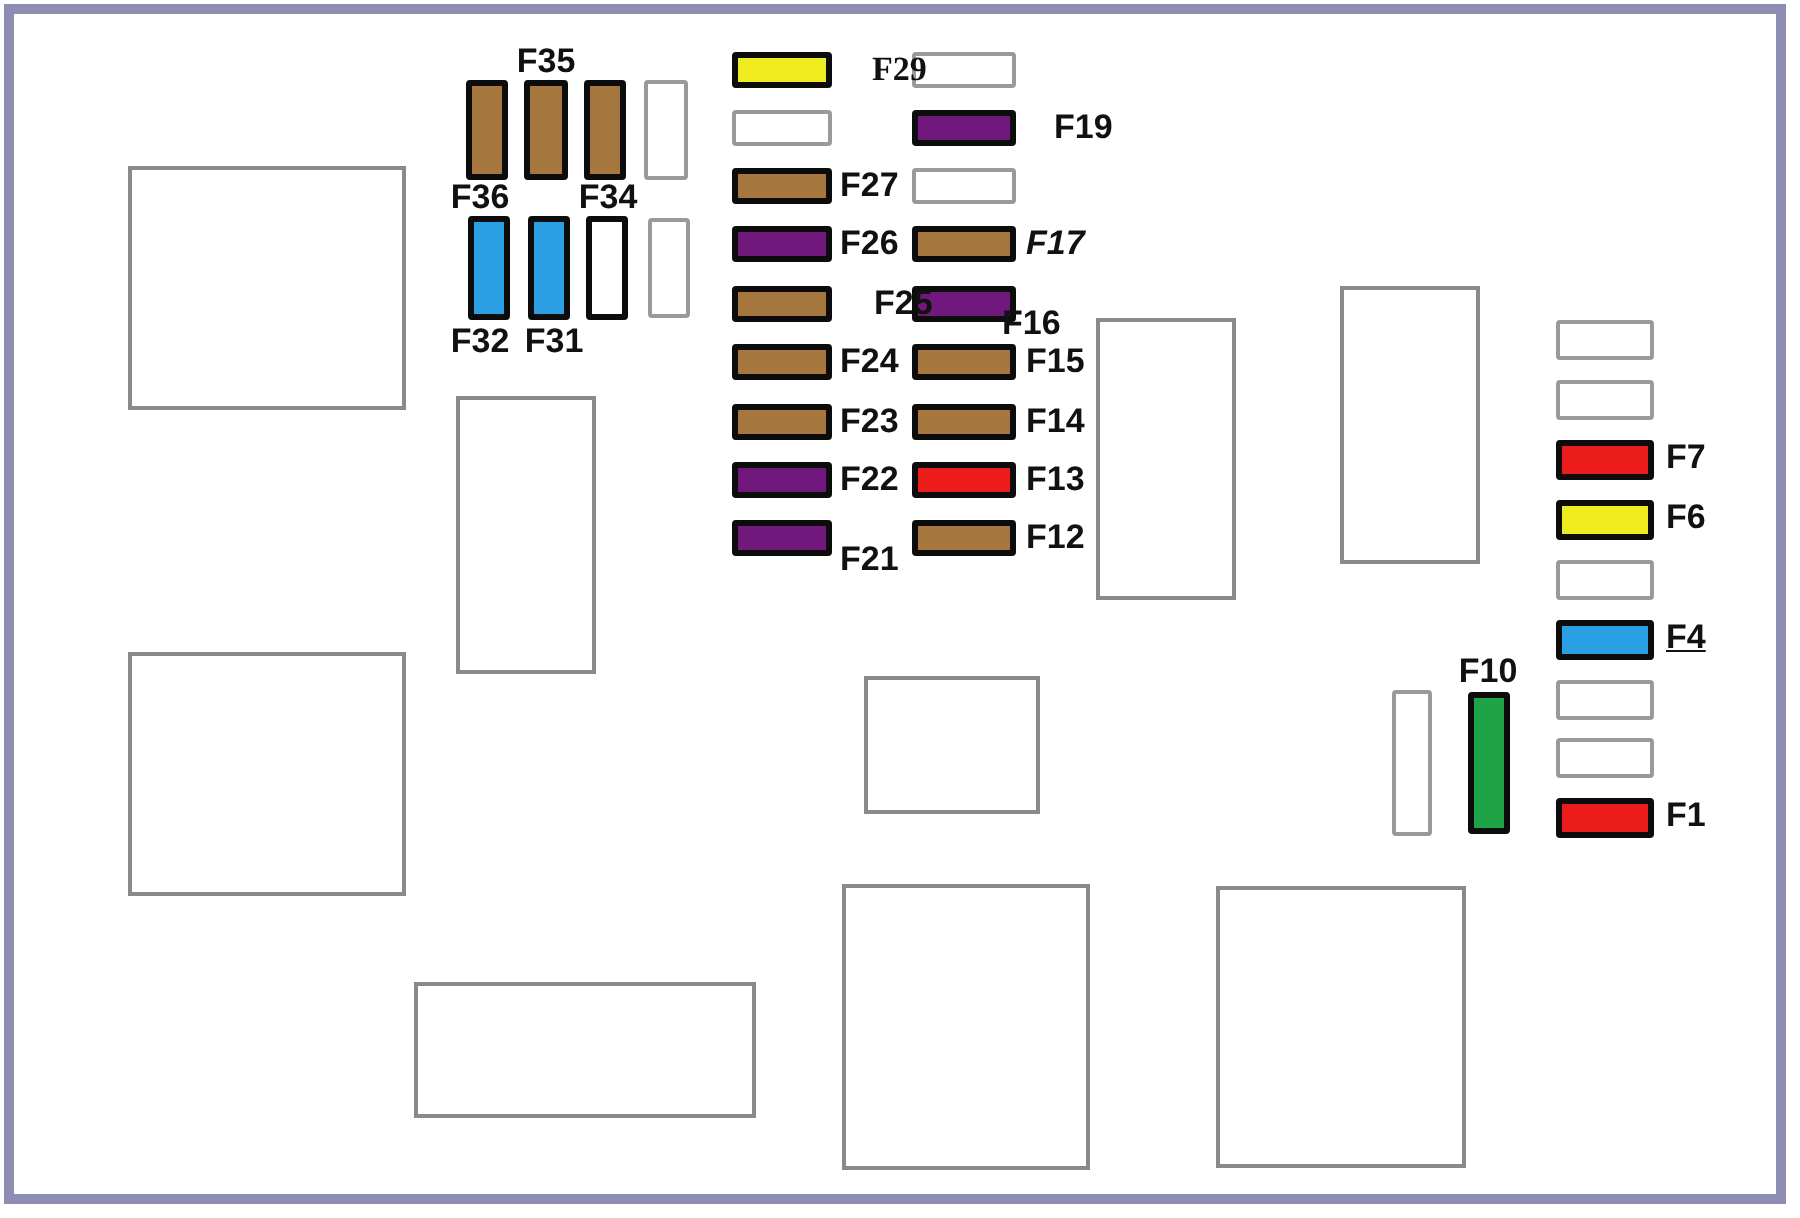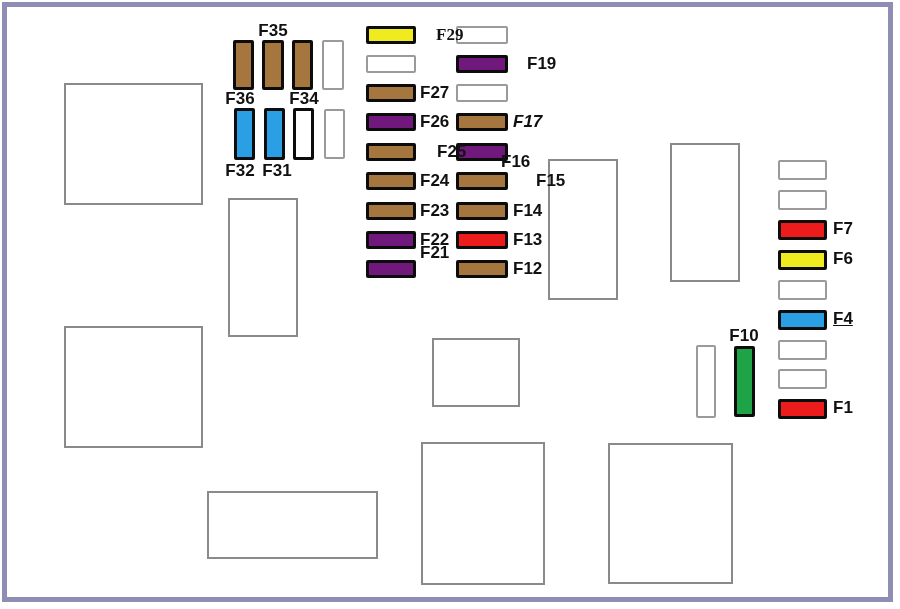--- a/index.html
+++ b/index.html
@@ -109,25 +109,25 @@
       <div class="flabel centered" style="left: 304px; top: 89px;">F34</div>
       <div class="flabel centered" style="left: 240px; top: 161px;">F32</div>
       <div class="flabel centered" style="left: 277px; top: 161px;">F31</div>
       <div class="flabel" style="left: 436px; top: 25px; font-family: Liberation Serif, serif;">F29</div>
       <div class="flabel" style="left: 420px; top: 83px;">F27</div>
       <div class="flabel" style="left: 420px; top: 112px;">F26</div>
       <div class="flabel" style="left: 437px; top: 142px; text-align: right;">F25</div>
       <div class="flabel" style="left: 420px; top: 171px;">F24</div>
       <div class="flabel" style="left: 420px; top: 201px; text-align: right;">F23</div>
       <div class="flabel" style="left: 420px; top: 230px;">F22</div>
-      <div class="flabel" style="left: 420px; top: 243px;">F21</div>
+      <div class="flabel" style="left: 420px; top: 270px;">F21</div>
       <div class="flabel" style="left: 527px; top: 54px;">F19</div>
       <div class="flabel" style="left: 513px; top: 112px; font-style: italic;">F17</div>
       <div class="flabel" style="left: 501px; top: 142px; margin-top: 10px;">F16</div>
-      <div class="flabel" style="left: 513px; top: 171px; margin-left: 23px;">F15</div>
+      <div class="flabel" style="left: 513px; top: 171px;">F15</div>
       <div class="flabel" style="left: 513px; top: 201px;">F14</div>
       <div class="flabel" style="left: 513px; top: 230px;">F13</div>
       <div class="flabel" style="left: 513px; top: 259px;">F12</div>
       <div class="flabel" style="left: 833px; top: 219px;">F7</div>
       <div class="flabel" style="left: 833px; top: 249px;">F6</div>
       <div class="flabel" style="left: 833px; top: 309px; text-decoration: underline;">F4</div>
       <div class="flabel" style="left: 833px; top: 398px;">F1</div>
       <div class="flabel centered" style="left: 744px; top: 326px;">F10</div>
     </div>
 </div>

